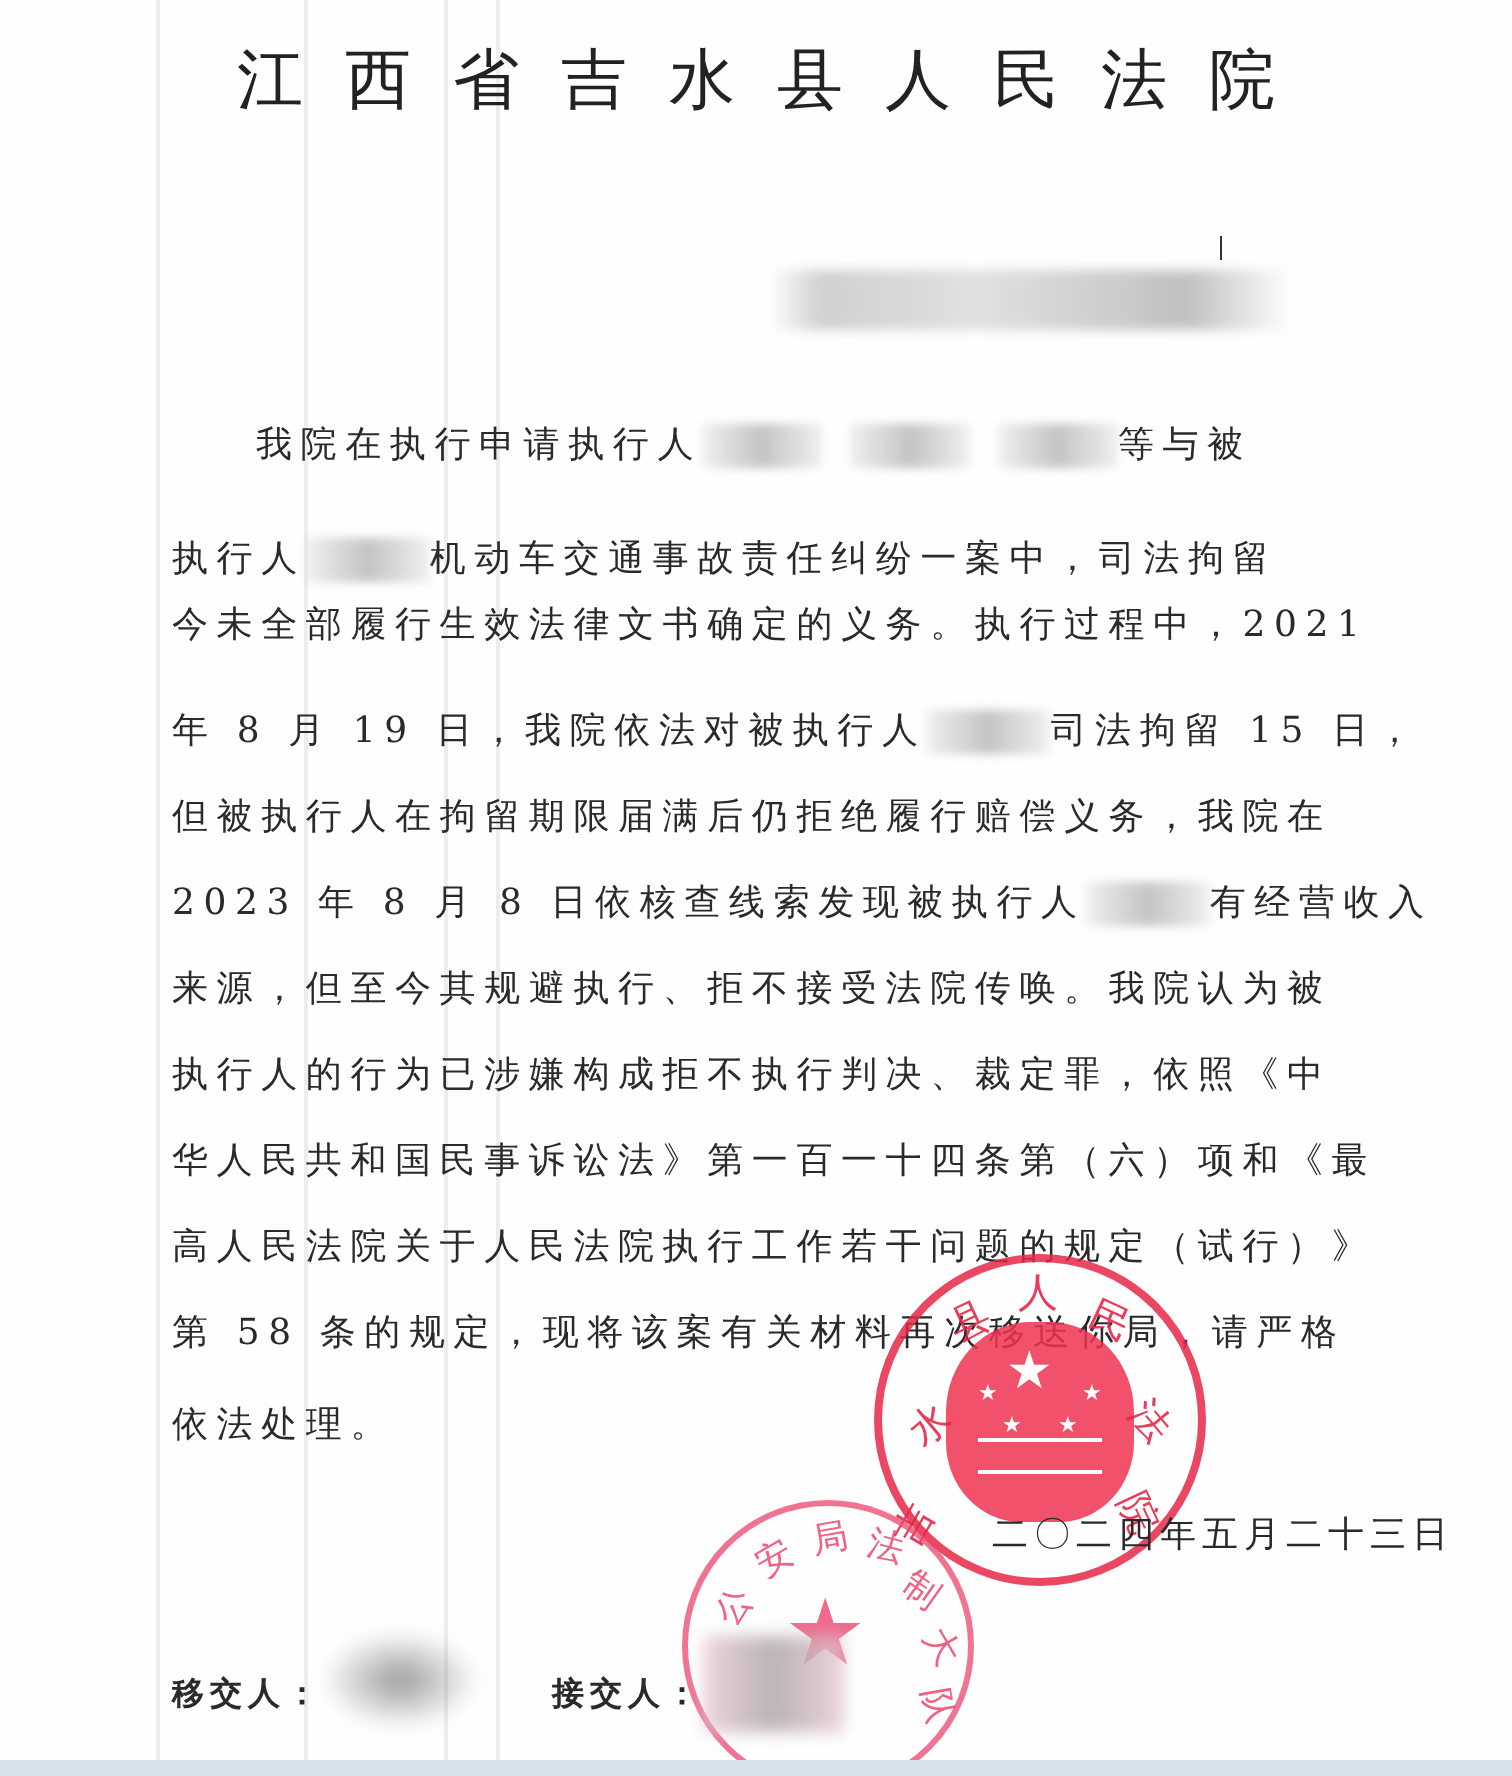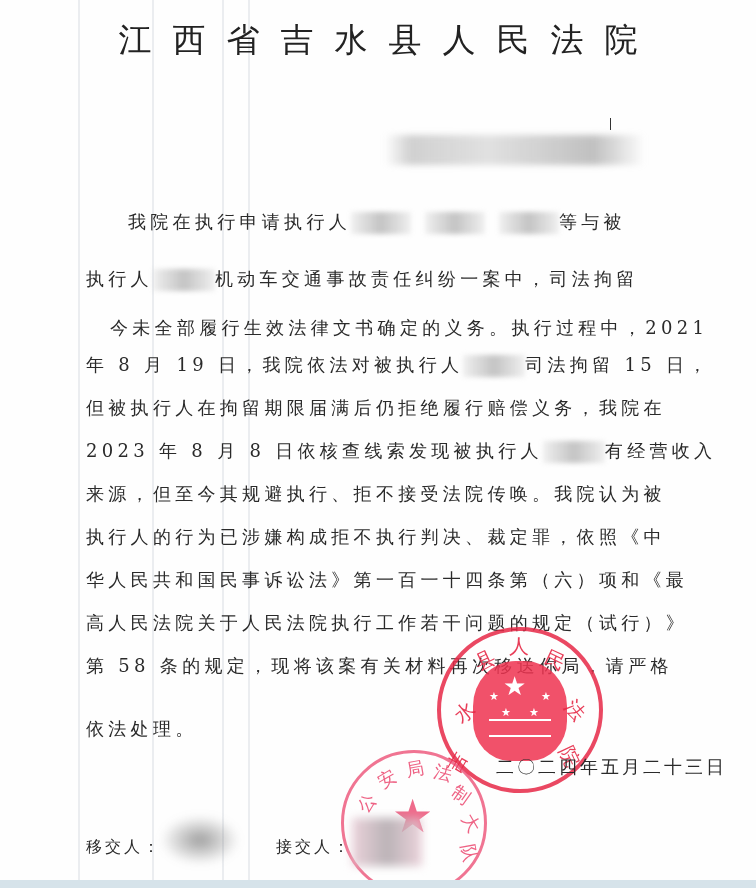--- a/index.html
+++ b/index.html
@@ -27,21 +27,21 @@
     .recipient { position: absolute; left: 86px; top: 182px; font-size: 18px; letter-spacing: 2px; }
     .body-line {
       position: absolute; left: 86px; width: 545px; font-size: 18px; letter-spacing: 4.3px; white-space: nowrap;
     }
     .blur {
       display: inline-block; height: 22px; vertical-align: middle;
       background: linear-gradient(90deg, rgba(210,210,210,0.3), rgba(170,170,170,0.7), rgba(210,210,210,0.3));
       filter: blur(2.5px);
     }
     .date { position: absolute; left: 496px; top: 755px; font-size: 18px; letter-spacing: 3px; }
-    .sig { position: absolute; top: 837px; font-size: 16px; letter-spacing: 3px; }
+    .sig { position: absolute; top: 837px; font-size: 16px; letter-spacing: 3px; font-weight: bold; }
     .seal {
       position: absolute; border-radius: 50%; border: 4px solid rgba(230,40,70,0.85);
     }
     .seal-court { left: 437px; top: 627px; width: 158px; height: 158px; }
     .seal-court .emblem {
       position: absolute; left: 32px; top: 30px; width: 94px; height: 100px; border-radius: 45% 45% 40% 40%;
       background: rgba(238,50,80,0.85);
     }
     .seal-court .star-big { position: absolute; left: 62px; top: 42px; color: #fff; font-size: 26px; line-height: 1; }
     .seal-court .star-s { position: absolute; color: #fff; font-size: 11px; line-height: 1; }
@@ -64,30 +64,30 @@
 
   <div class="title" style="top:18px" id="t1"><span class="ch">江</span><span class="ch">西</span><span class="ch">省</span><span class="ch">吉</span><span class="ch">水</span><span class="ch">县</span><span class="ch">人</span><span class="ch">民</span><span class="ch">法</span><span class="ch">院</span></div>
 
   <div class="tick"></div>
   <div class="case-no"></div>
 
 
   <div id="body-lines">
       <div class="body-line" style="top: 210px; left: 128px;"><span>我院在执行申请执行人</span><span class="blur" style="width: 60px; margin-right: 14px;"></span><span class="blur" style="width: 60px; margin-right: 14px;"></span><span class="blur" style="width: 60px; margin-right: 0px;"></span><span>等与被</span></div>
       <div class="body-line" style="top: 267px;"><span>执行人</span><span class="blur" style="width: 62px; margin-right: 0px;"></span><span>机动车交通事故责任纠纷一案中，司法拘留</span></div>
-      <div class="body-line" style="top: 316px; margin-left: 24px;"><span>今未全部履行生效法律文书确定的义务。执行过程中，2021</span><span></span></div>
+      <div class="body-line" style="top: 300px;"><span>今未全部履行生效法律文书确定的义务。执行过程中，2021</span><span></span></div>
       <div class="body-line" style="top: 353px;"><span>年 8 月 19 日，我院依法对被执行人</span><span class="blur" style="width: 62px; margin-right: 0px;"></span><span>司法拘留 15 日，</span></div>
       <div class="body-line" style="top: 396px;"><span>但被执行人在拘留期限届满后仍拒绝履行赔偿义务，我院在</span><span></span></div>
       <div class="body-line" style="top: 439px;"><span>2023 年 8 月 8 日依核查线索发现被执行人</span><span class="blur" style="width: 62px; margin-right: 0px;"></span><span>有经营收入</span></div>
       <div class="body-line" style="top: 482px;"><span>来源，但至今其规避执行、拒不接受法院传唤。我院认为被</span><span></span></div>
       <div class="body-line" style="top: 525px;"><span>执行人的行为已涉嫌构成拒不执行判决、裁定罪，依照《中</span><span></span></div>
       <div class="body-line" style="top: 568px;"><span>华人民共和国民事诉讼法》第一百一十四条第（六）项和《最</span><span></span></div>
       <div class="body-line" style="top: 611px;"><span>高人民法院关于人民法院执行工作若干问题的规定（试行）》</span><span></span></div>
       <div class="body-line" style="top: 654px;"><span>第 58 条的规定，现将该案有关材料再次移送你局，请严格</span><span></span></div>
-      <div class="body-line" style="top: 717px;"><span>依法处理。</span><span></span></div>
+      <div class="body-line" style="top: 700px;"><span>依法处理。</span><span></span></div>
     </div>
 
   <div class="seal seal-court">
     <div class="emblem"></div>
     <div class="star-big">★</div>
     <div class="star-s" style="left:48px;top:60px">★</div>
     <div class="star-s" style="left:100px;top:60px">★</div>
     <div class="star-s" style="left:60px;top:76px">★</div>
     <div class="star-s" style="left:88px;top:76px">★</div>
     <div class="gate"></div>

